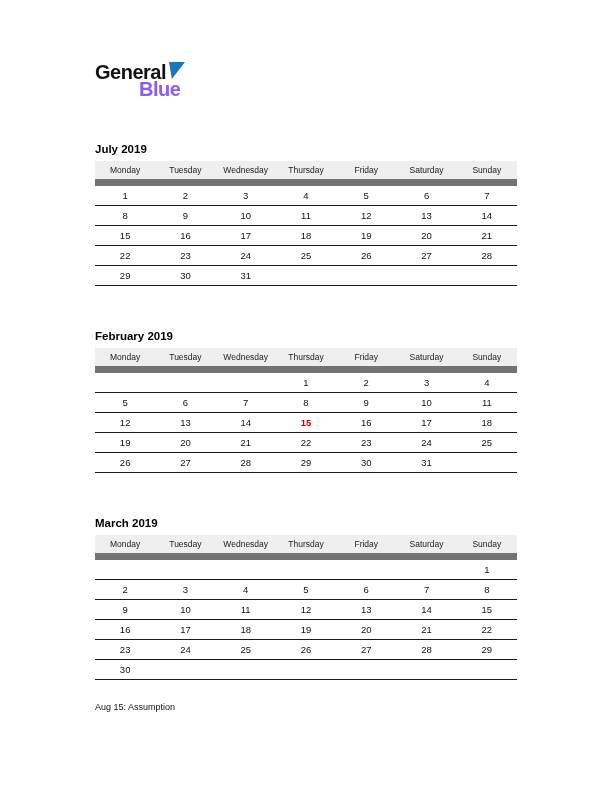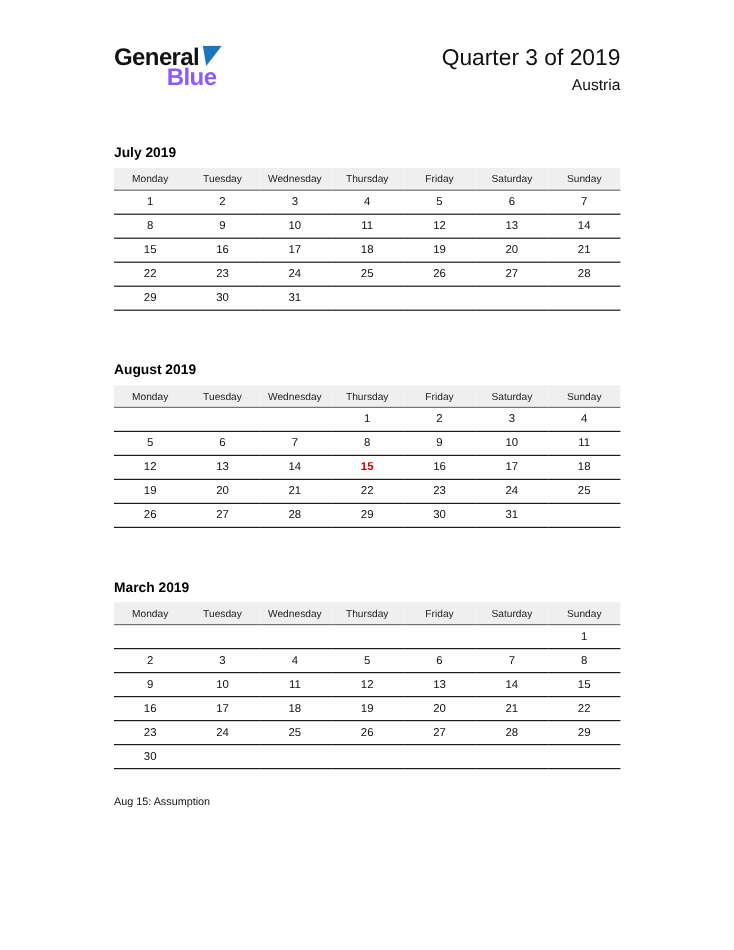--- a/index.html
+++ b/index.html
@@ -12,23 +12,23 @@
     width: 612px;
     height: 792px;
     background: #ffffff;
     padding: 38px 95px 0 95px;
     position: relative;
   }
 
   
   .top-header {
     display: flex;
-    justify-content: space-between;
     align-items: flex-start;
     margin-bottom: 26px;
+    margin-top: 24px;
   }
   .logo { line-height: 1; }
   .logo-row { display: flex; align-items: flex-start; }
   .logo-general {
     font-size: 20px;
     font-weight: bold;
     color: #121212;
     letter-spacing: -0.5px;
   }
   .logo-flag {
@@ -72,21 +72,21 @@
     border-collapse: collapse;
     table-layout: fixed;
   }
   table.cal th {
     background: #efefef;
     font-size: 8.5px;
     font-weight: normal;
     color: #222222;
     padding: 4px 0;
     text-align: center;
-    border-bottom: 1px solid #737373;
+    border-bottom: 7px solid #737373;
   }
   table.cal td {
     font-size: 9.5px;
     color: #111111;
     text-align: center;
     padding: 4px 0;
     border-bottom: 1px solid #1a1a1a;
     height: 16px;
   }
   table.cal td.holiday {
@@ -106,24 +106,20 @@
 <div class="page">
 
   <div class="top-header">
     <div class="logo">
       <div class="logo-row">
         <span class="logo-general">General</span>
         <span class="logo-flag"></span>
       </div>
       <div class="logo-blue">Blue</div>
     </div>
-    <div class="title-block">
-      <div class="page-title">Quarter 3 of 2019</div>
-      <div class="page-subtitle">Austria</div>
-    </div>
   </div>
 
   <div class="month-section">
     <div class="month-title">July 2019</div>
     <table class="cal">
         <thead>
           <tr>
             <th>Monday</th>
             <th>Tuesday</th>
             <th>Wednesday</th>
@@ -177,21 +173,21 @@
             <td></td>
             <td></td>
             <td></td>
             <td></td>
           </tr>
         </tbody>
       </table>
   </div>
 
   <div class="month-section">
-    <div class="month-title">August 2019</div>
+    <div class="month-title">February 2019</div>
     <table class="cal">
         <thead>
           <tr>
             <th>Monday</th>
             <th>Tuesday</th>
             <th>Wednesday</th>
             <th>Thursday</th>
             <th>Friday</th>
             <th>Saturday</th>
             <th>Sunday</th>

